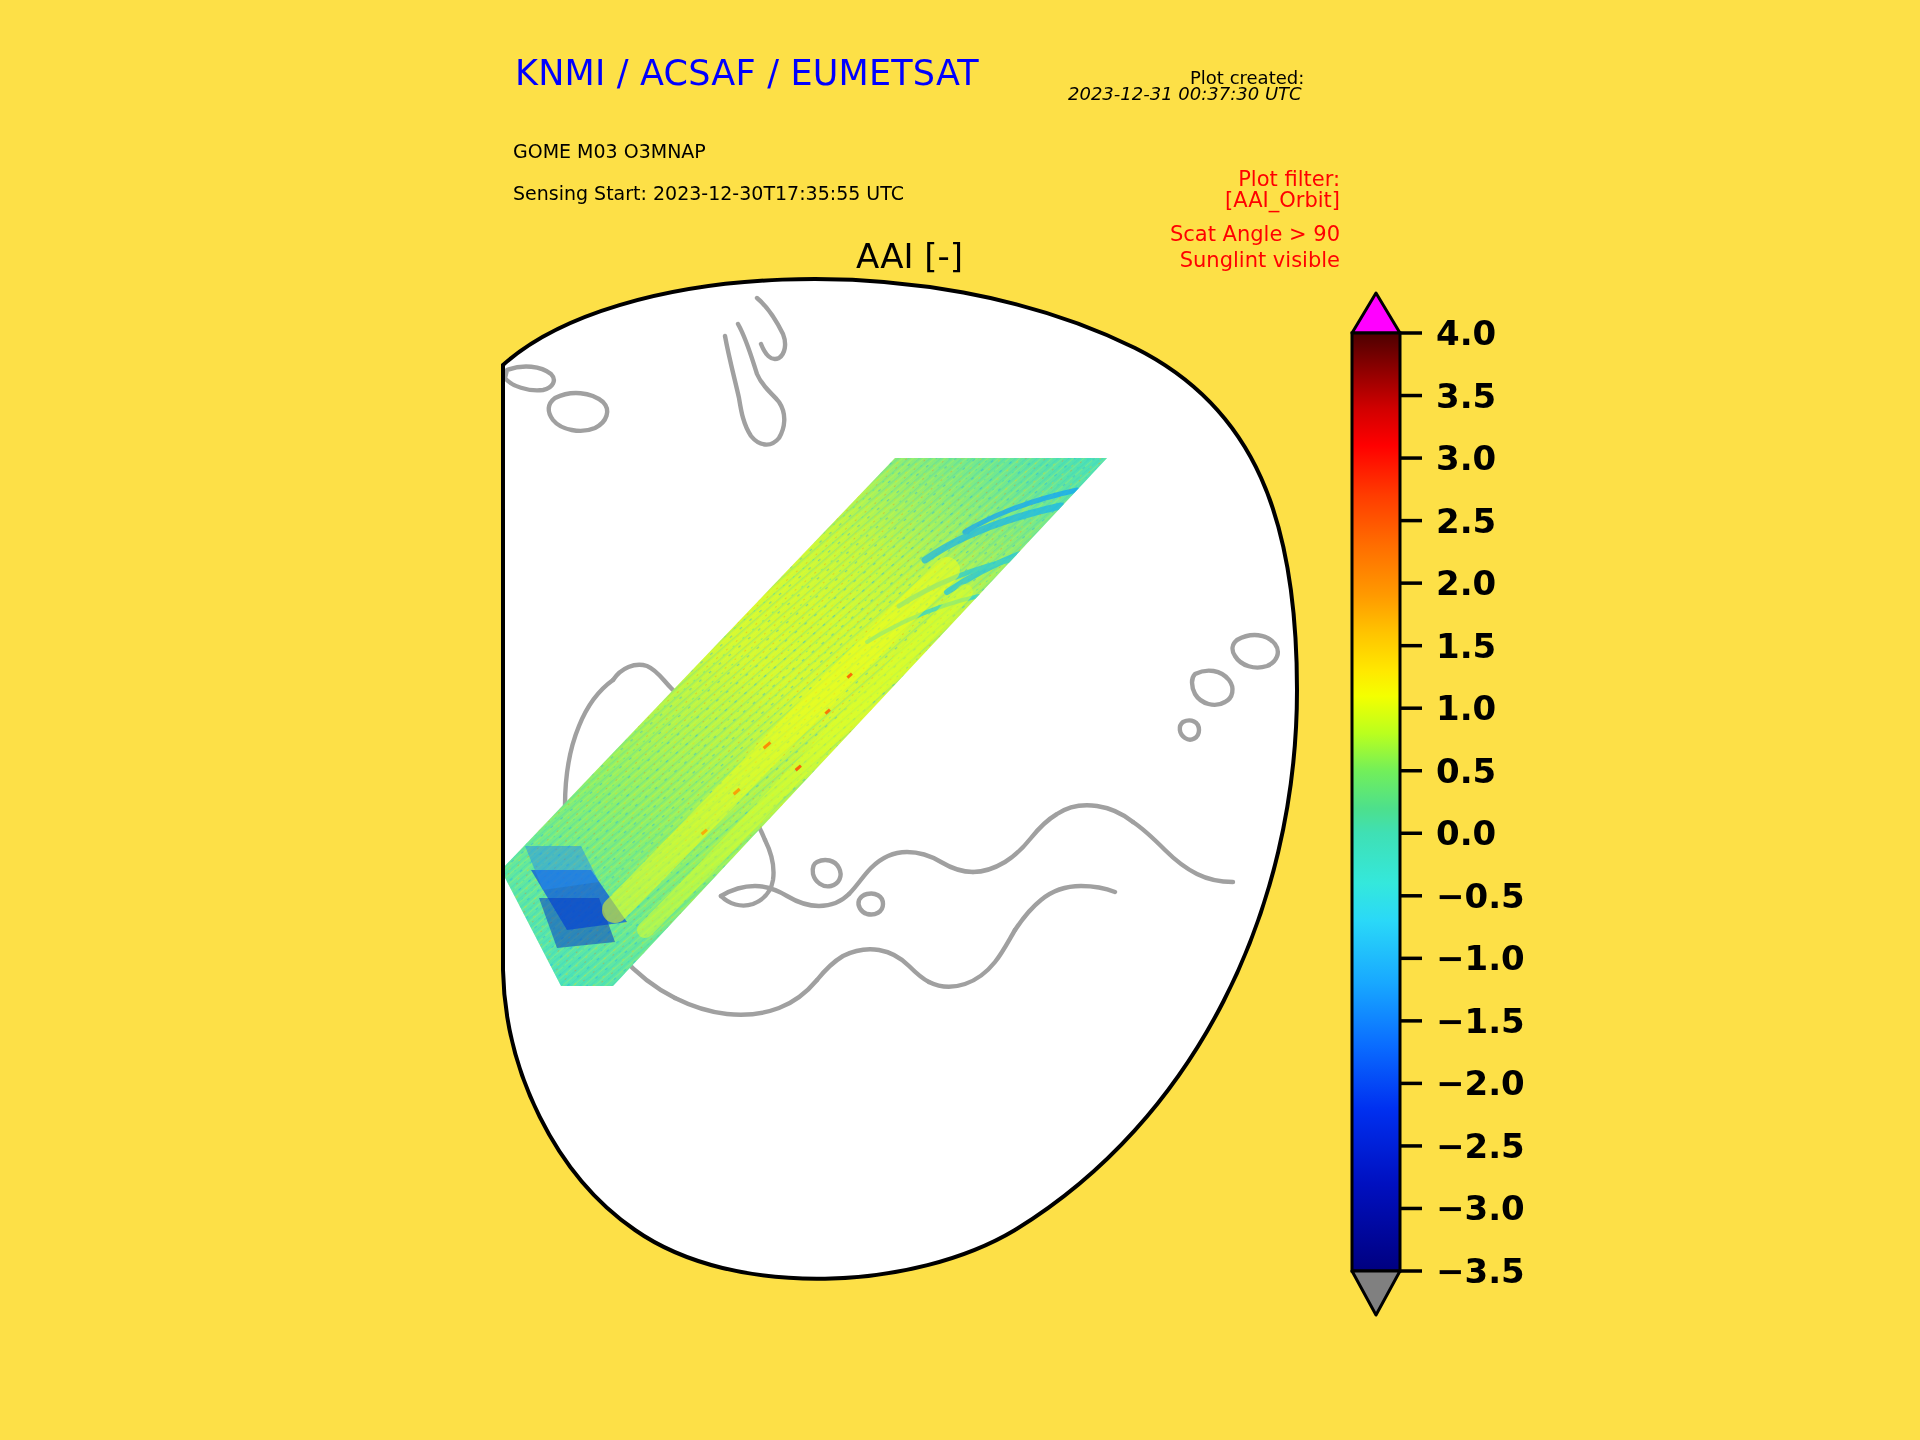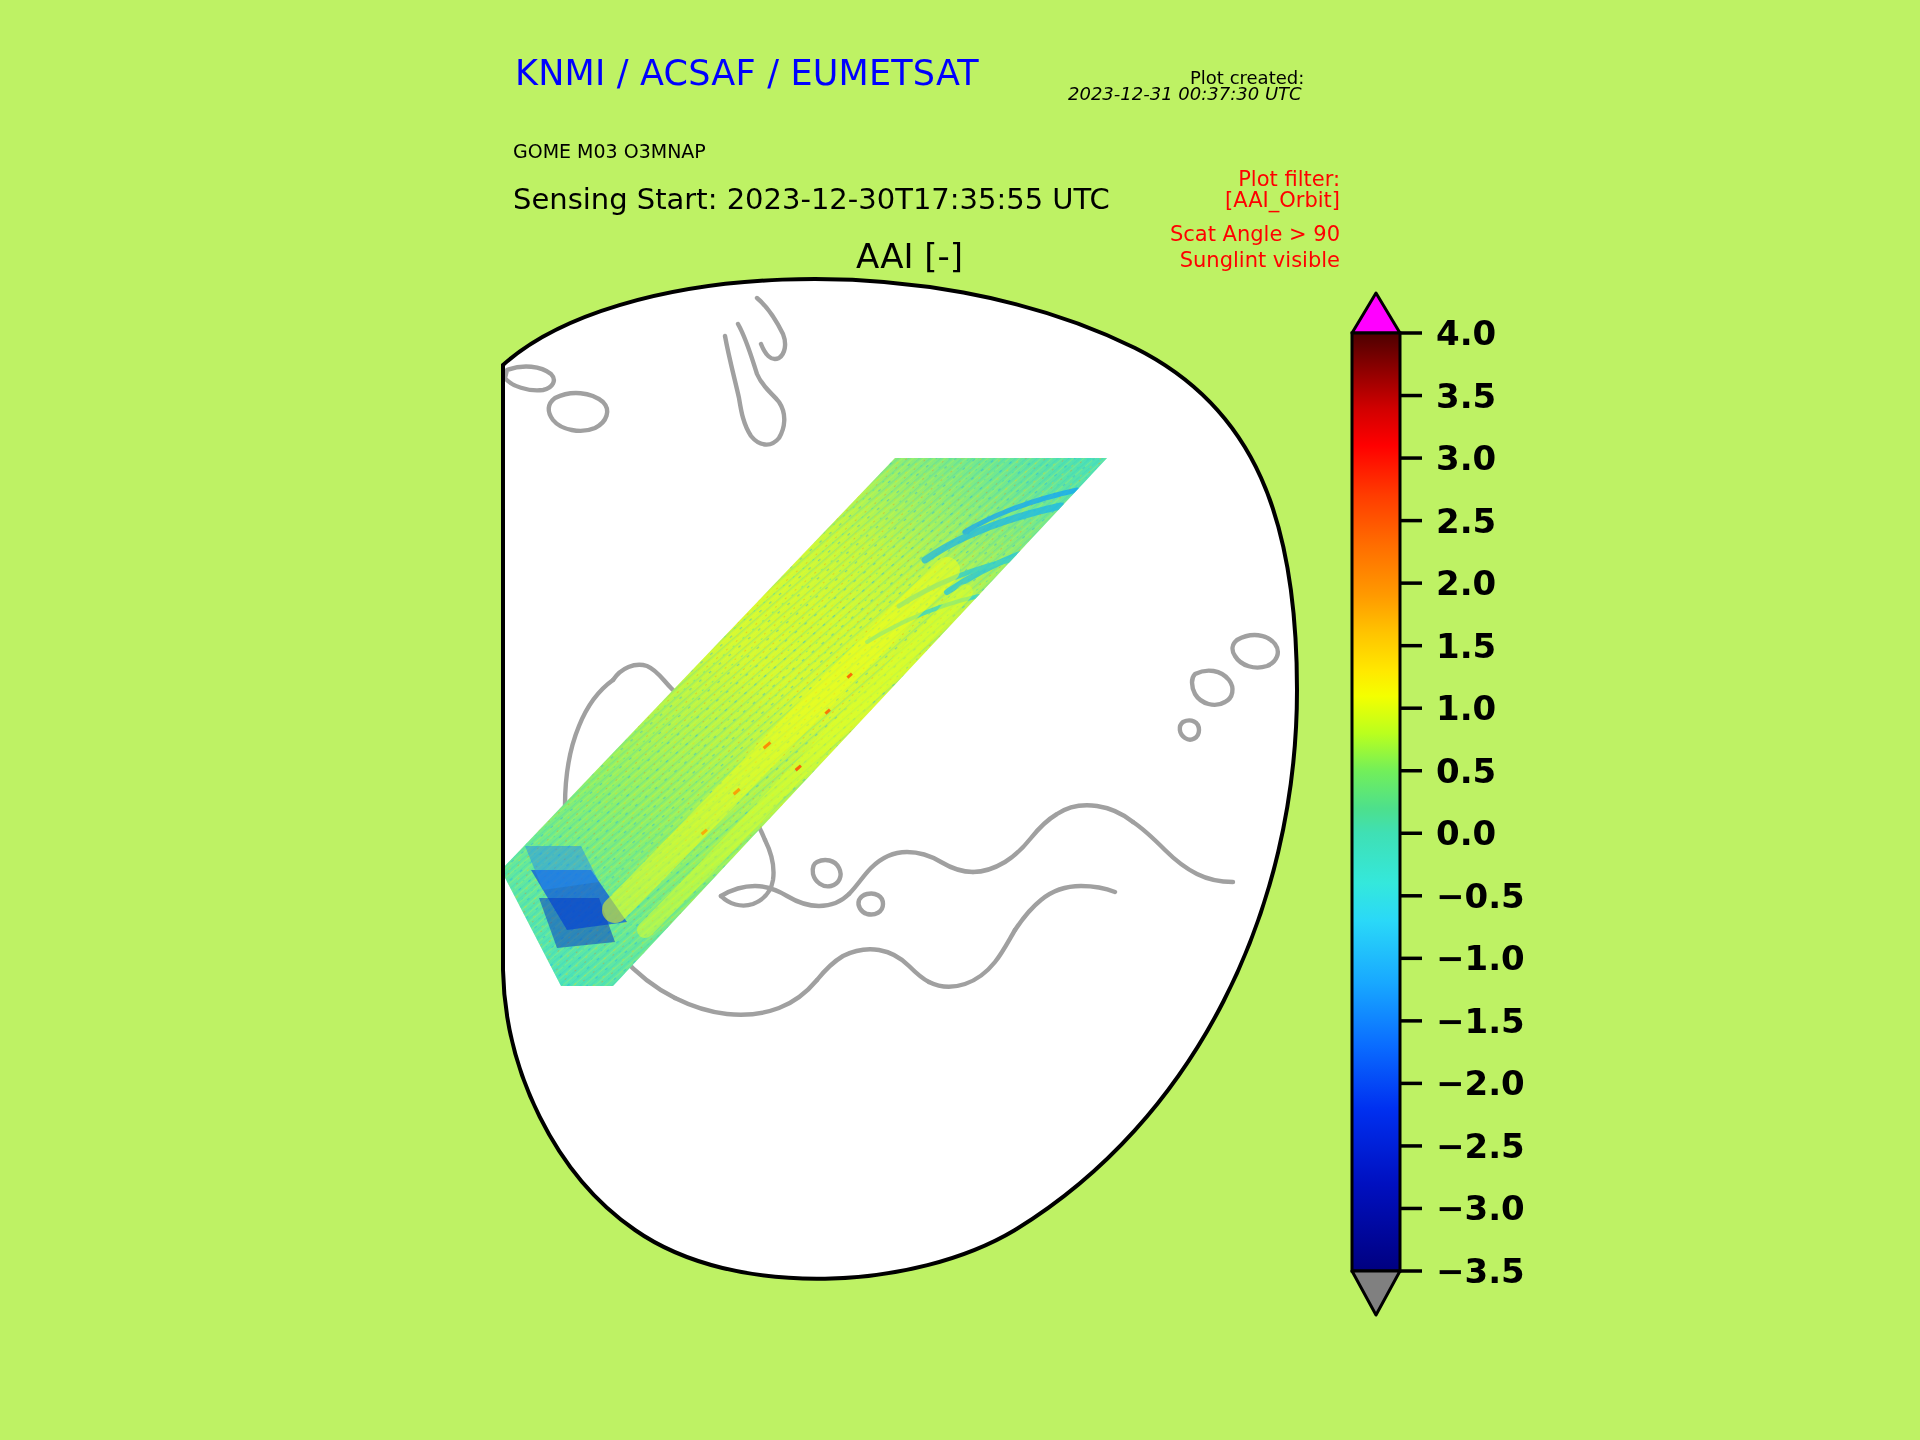--- a/index.html
+++ b/index.html
@@ -1,26 +1,26 @@
 <!DOCTYPE html>
 <html><head>
 <meta charset="utf-8">
 <style>
   html,body{margin:0;padding:0;background:#ffffff;}
   body{width:1920px;height:1440px;font-family:"DejaVu Sans","Liberation Sans",sans-serif;color:#000;overflow:hidden;position:relative;}
 
-  #root{position:absolute;left:0;top:0;width:1920px;height:1440px;background:#bef264;}
+  #root{position:absolute;left:0;top:0;width:1920px;height:1440px;background:#fde047;}
 
   
   .hdr-org{position:absolute;left:515px;top:53px;font-size:35px;color:#0000ff;letter-spacing:.2px;white-space:nowrap;font-weight:400;}
   .hdr-created-lbl{position:absolute;left:1190px;top:55px;font-size:18px;color:#000;white-space:nowrap;margin-top:12px;}
   .hdr-created-val{position:absolute;left:1068px;top:83px;font-size:18px;color:#000;white-space:nowrap;font-style:italic;}
 
   .title-line1{position:absolute;left:513px;top:140px;font-size:19px;color:#000;white-space:nowrap;}
-  .title-line2{position:absolute;left:513px;top:182px;font-size:29px;color:#000;white-space:nowrap;}
+  .title-line2{position:absolute;left:513px;top:182px;font-size:19px;color:#000;white-space:nowrap;}
   .title-line3{position:absolute;left:856px;top:236px;font-size:34px;color:#000;white-space:nowrap;}
 
   .filt{position:absolute;color:#ff0000;font-size:21px;white-space:nowrap;text-align:right;}
   .filt-1{left:1020px;top:167px;width:320px;}
   .filt-2{left:1020px;top:188px;width:320px;}
   .filt-3{left:1020px;top:222px;width:320px;}
   .filt-4{left:1020px;top:248px;width:320px;}
 
   
   #map-wrap{position:absolute;left:495px;top:270px;width:810px;height:1040px;}

